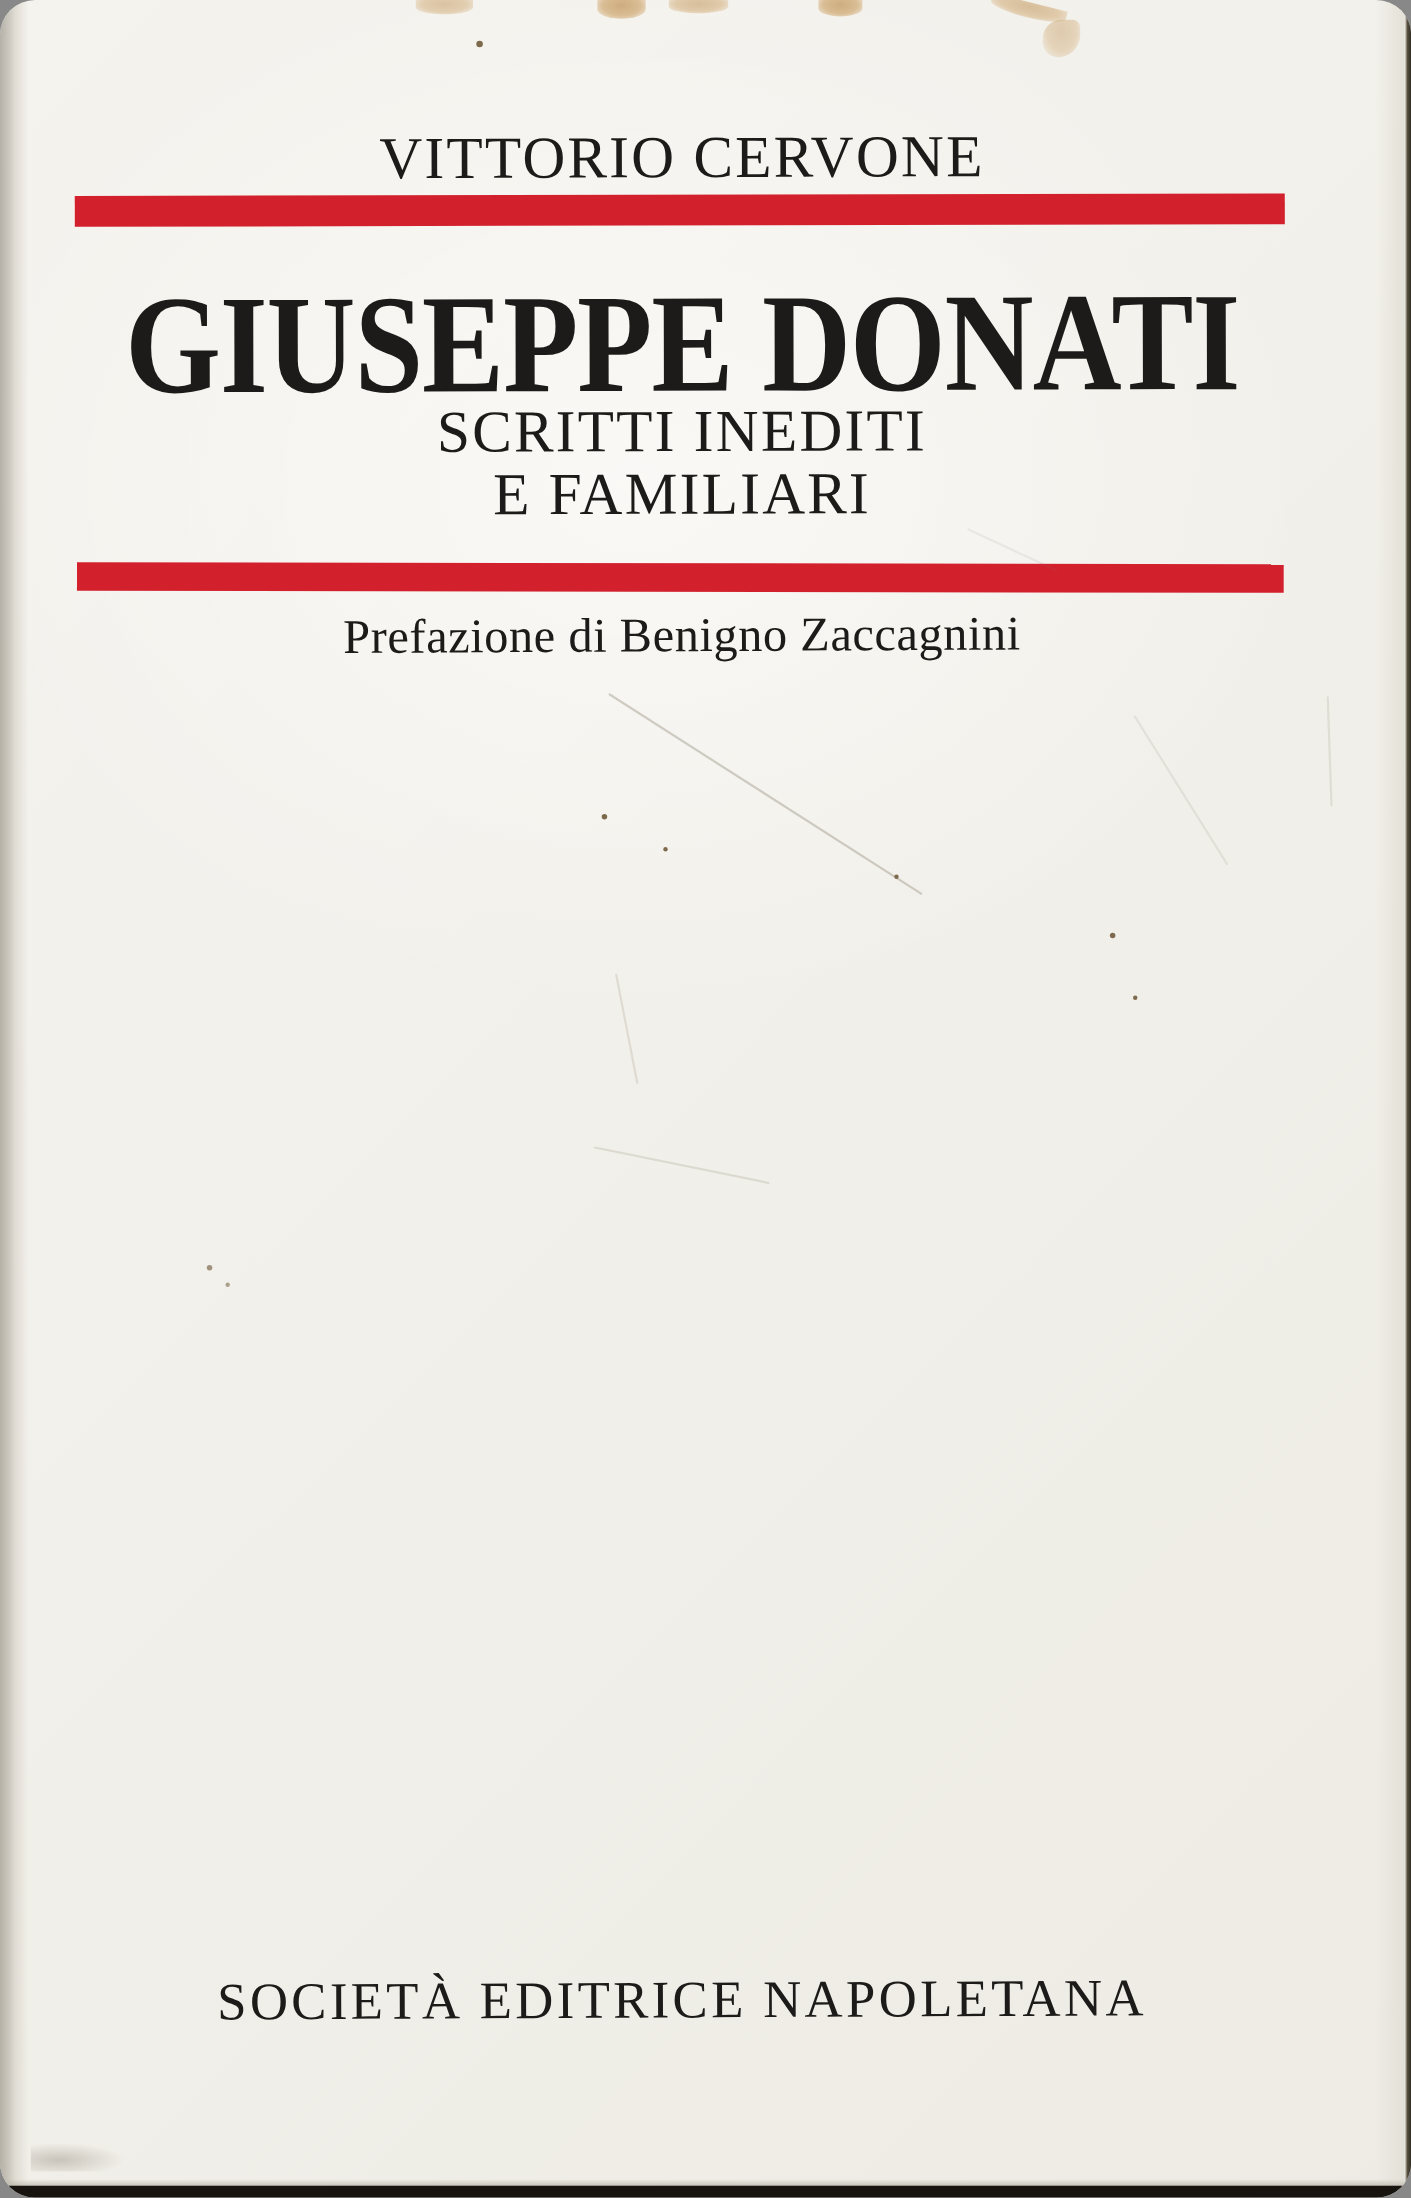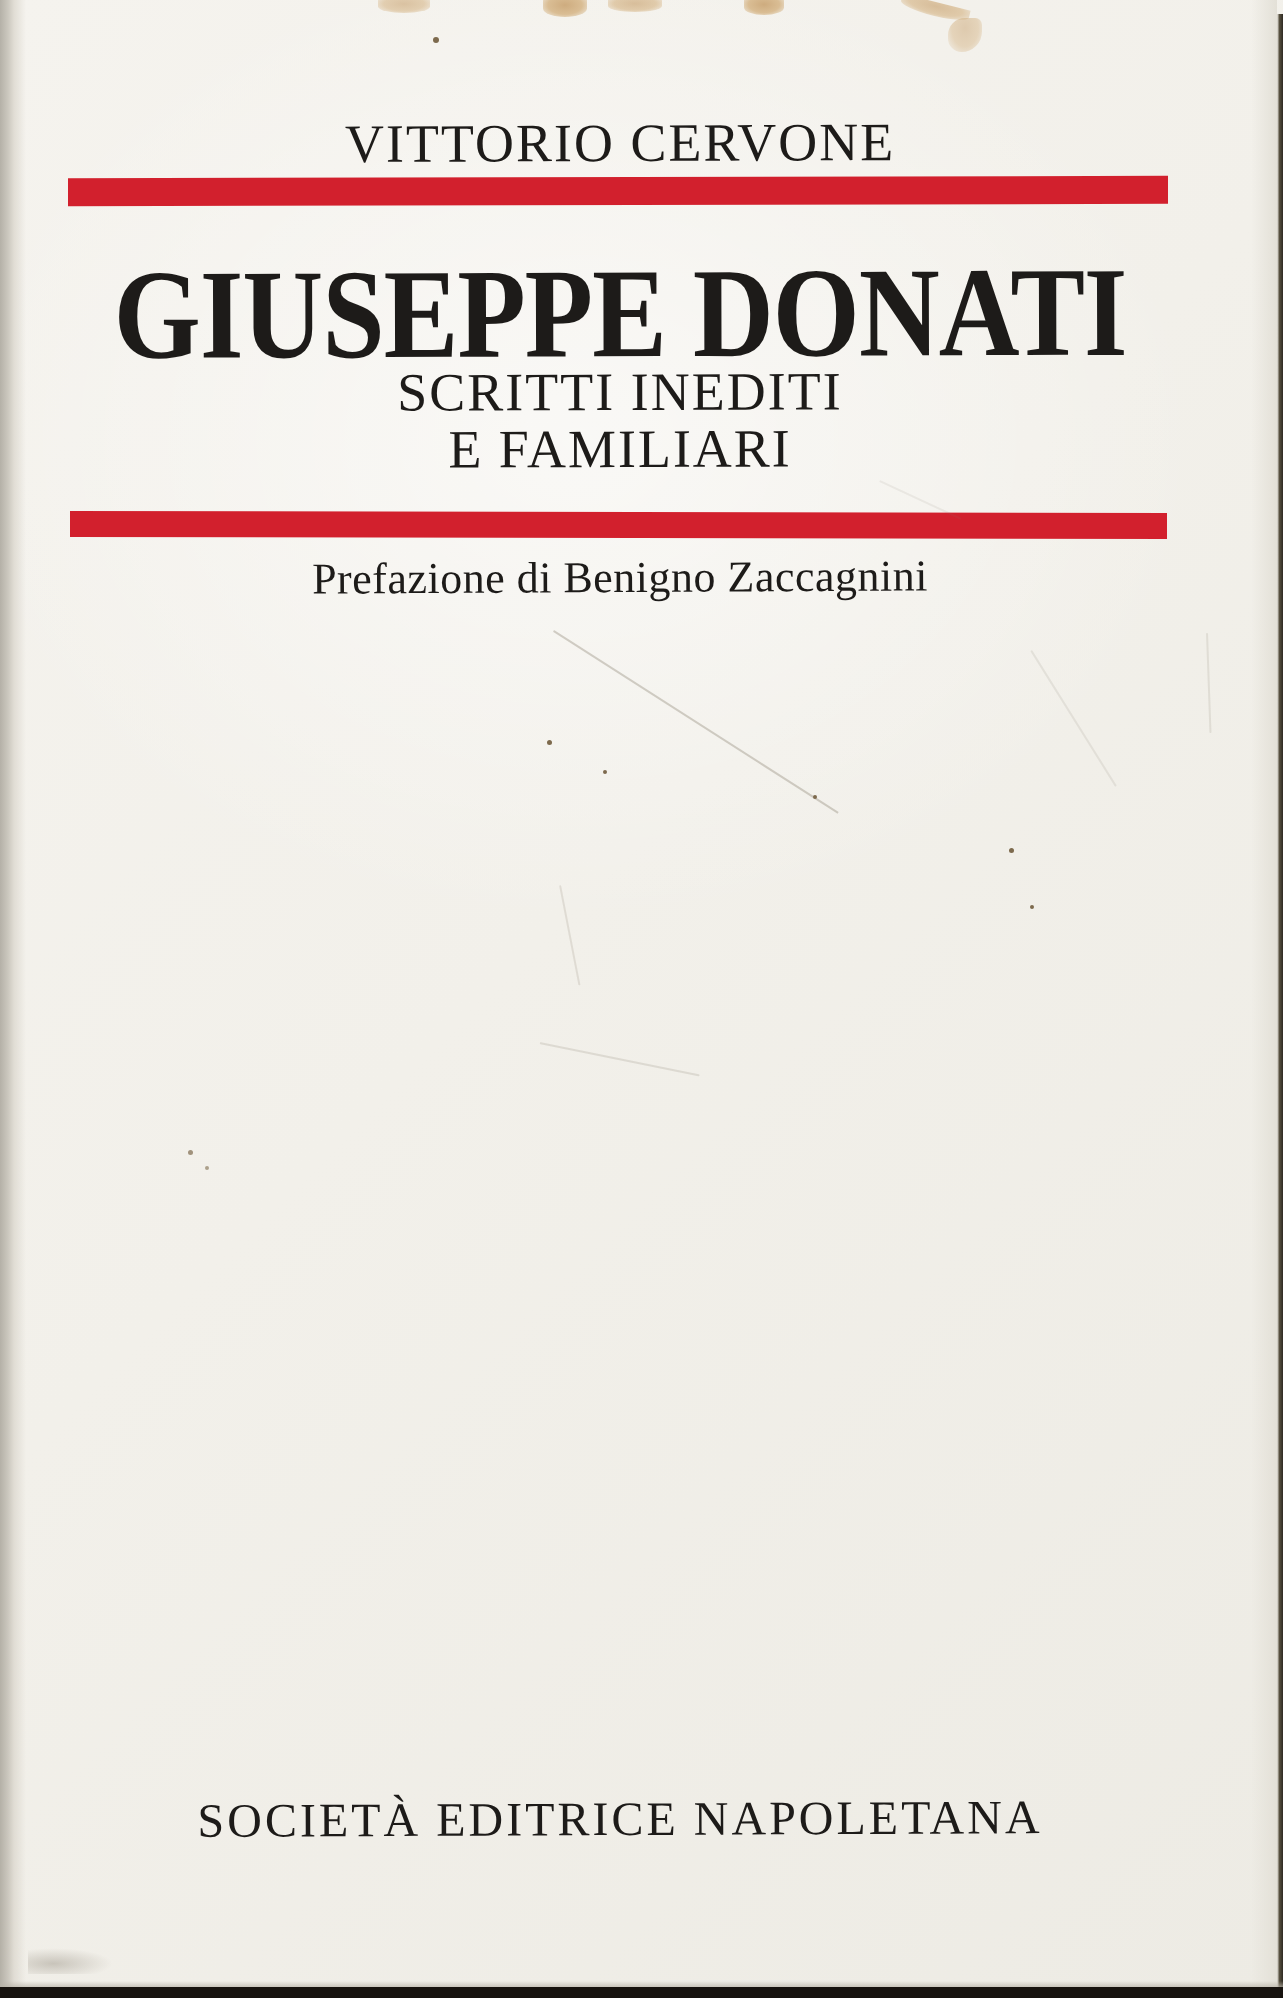--- a/index.html
+++ b/index.html
@@ -6,20 +6,21 @@
   .scan{
     position:relative;
     width:1283px;height:1998px;
     margin:0 auto;
     overflow:hidden;
     font-family:"Liberation Serif","DejaVu Serif",serif;
     background:
       radial-gradient(ellipse 900px 700px at 45% 22%, rgba(255,255,255,.55), rgba(255,255,255,0) 70%),
       linear-gradient(135deg, #f5f3ee 0%, #f2f0ea 45%, #edebe4 100%);
     color:var(--ink,#1d1b19);
+    border-radius:32px;
   }
   
   .edge-left{
     position:absolute;left:0;top:0;width:26px;height:100%;
     background:linear-gradient(90deg,#a9a59b 0,#c4c0b6 8px,#ddd9d0 14px,rgba(221,217,208,0) 26px);
     opacity:.85;
   }
   .edge-right-line{
     position:absolute;right:0;top:14px;width:6px;bottom:0;
     background:linear-gradient(90deg,rgba(90,82,70,0) 0,#57503f 40%,#2e2a22 100%);

